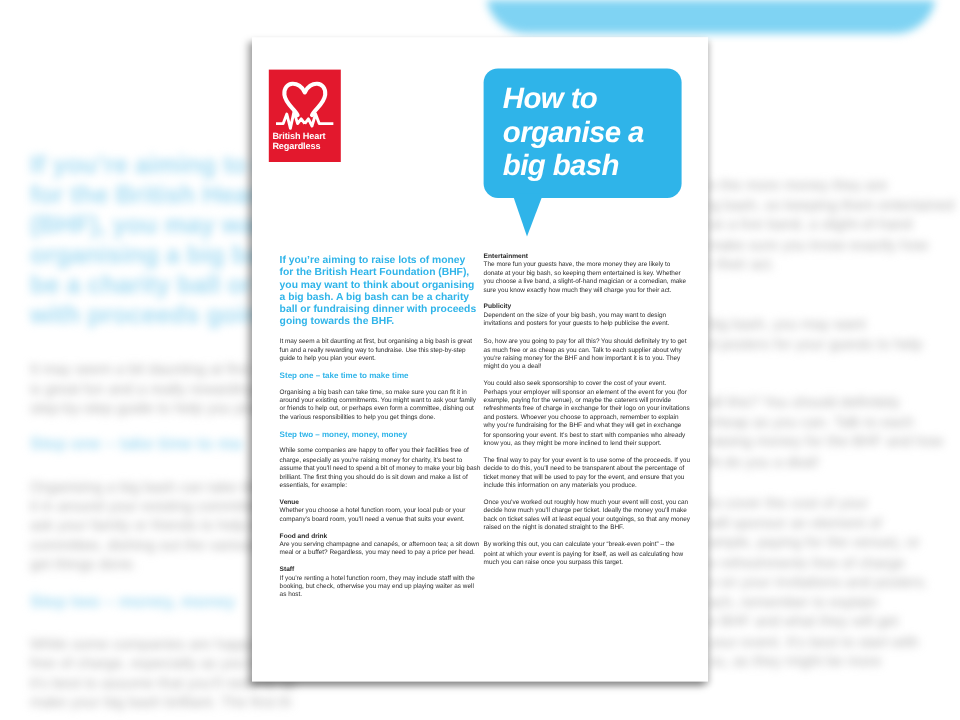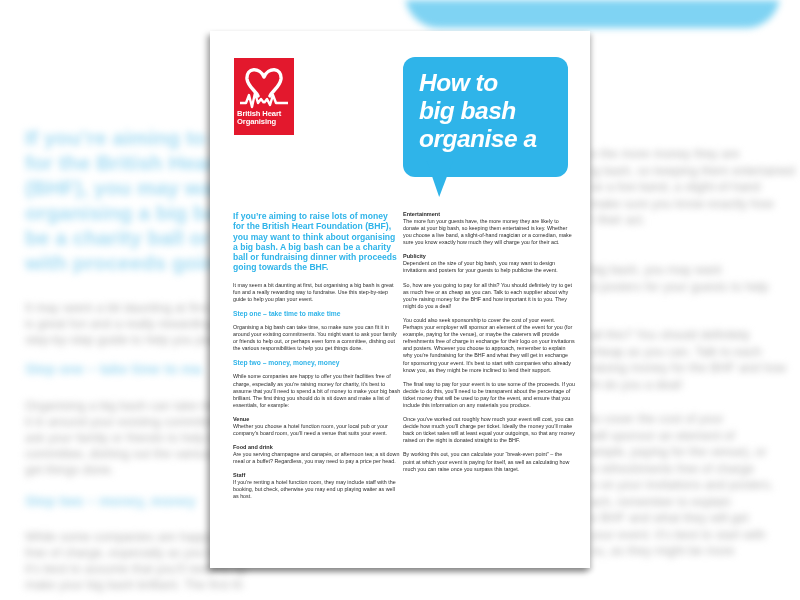--- a/index.html
+++ b/index.html
@@ -34,32 +34,32 @@
   }
 
   
   .page {
     position: absolute; left: 210px; top: 31px; width: 380px; height: 537px;
     background: #ffffff;
     box-shadow: -3px 4px 6px rgba(0,0,0,0.35), 2px 3px 5px rgba(0,0,0,0.2);
   }
 
   .logo {
-    position: absolute; left: 24px; top: 27px; width: 60px; height: 77px;
+    position: absolute; left: 14px; top: 27px; width: 60px; height: 77px;
     background: #e3182d; color: #fff;
   }
   .logo svg { position: absolute; left: 6px; top: 5px; }
   .logo-text {
     position: absolute; left: 3px; top: 52px; width: 56px;
     font-family: "Liberation Sans", sans-serif; font-weight: bold;
     font-size: 7.6px; line-height: 8.4px; letter-spacing: -0.1px;
   }
 
   .bubble {
-    position: absolute; left: 193px; top: 26px; width: 165px; height: 120px;
+    position: absolute; left: 193px; top: 26px; width: 165px; height: 108px;
     background: #2fb4e9; border-radius: 12px;
   }
   .bubble-tail {
     position: absolute; left: 220px; top: 130px; width: 0; height: 0;
     border-left: 6px solid transparent; border-right: 20px solid transparent;
     border-top: 36px solid #2fb4e9;
     transform: skewX(10deg);
   }
   .bubble-title {
     position: absolute; left: 16px; top: 12px; width: 145px;
@@ -164,29 +164,29 @@
 
 <div class="page">
 
   <div class="logo">
     <svg width="48" height="46" viewBox="0 0 48 46">
       <path d="M24 14 C20 4, 6 4, 7 16 C8 24, 16 28, 18 33 M24 14 C28 4, 42 4, 41 16 C40 24, 32 28, 30 33" fill="none" stroke="#ffffff" stroke-width="3.4" stroke-linecap="round"></path>
       <path d="M0 40 L6 40 L9 32 L12 44 L15 30 L18 40 L21 36 L24 40 M24 40 L27 36 L30 42 L33 32 L36 40 L48 40" fill="none" stroke="#ffffff" stroke-width="2.4" stroke-linejoin="round"></path>
     </svg>
     <div class="logo-text">
       <div>British Heart</div>
-      <div>Organising</div>
+      <div>Regardless</div>
     </div>
   </div>
 
   <div class="bubble">
     <div class="bubble-title">
       <div>How to</div>
+      <div>organise a</div>
       <div>big bash</div>
-      <div>organise a</div>
     </div>
   </div>
   <div class="bubble-tail"></div>
 
   <div class="col col-left">
     <div class="lead">If you’re aiming to raise lots of money for the British Heart Foundation (BHF), you may want to think about organising a big bash. A big bash can be a charity ball or fundraising dinner with proceeds going towards the BHF.</div>
     <p class="body">It may seem a bit daunting at first, but organising a big bash is great fun and a really rewarding way to fundraise. Use this step-by-step guide to help you plan your event.</p>
 
     <div class="step">Step one – take time to make time</div>
     <p class="body">Organising a big bash can take time, so make sure you can fit it in around your existing commitments. You might want to ask your family or friends to help out, or perhaps even form a committee, dishing out the various responsibilities to help you get things done.</p>

